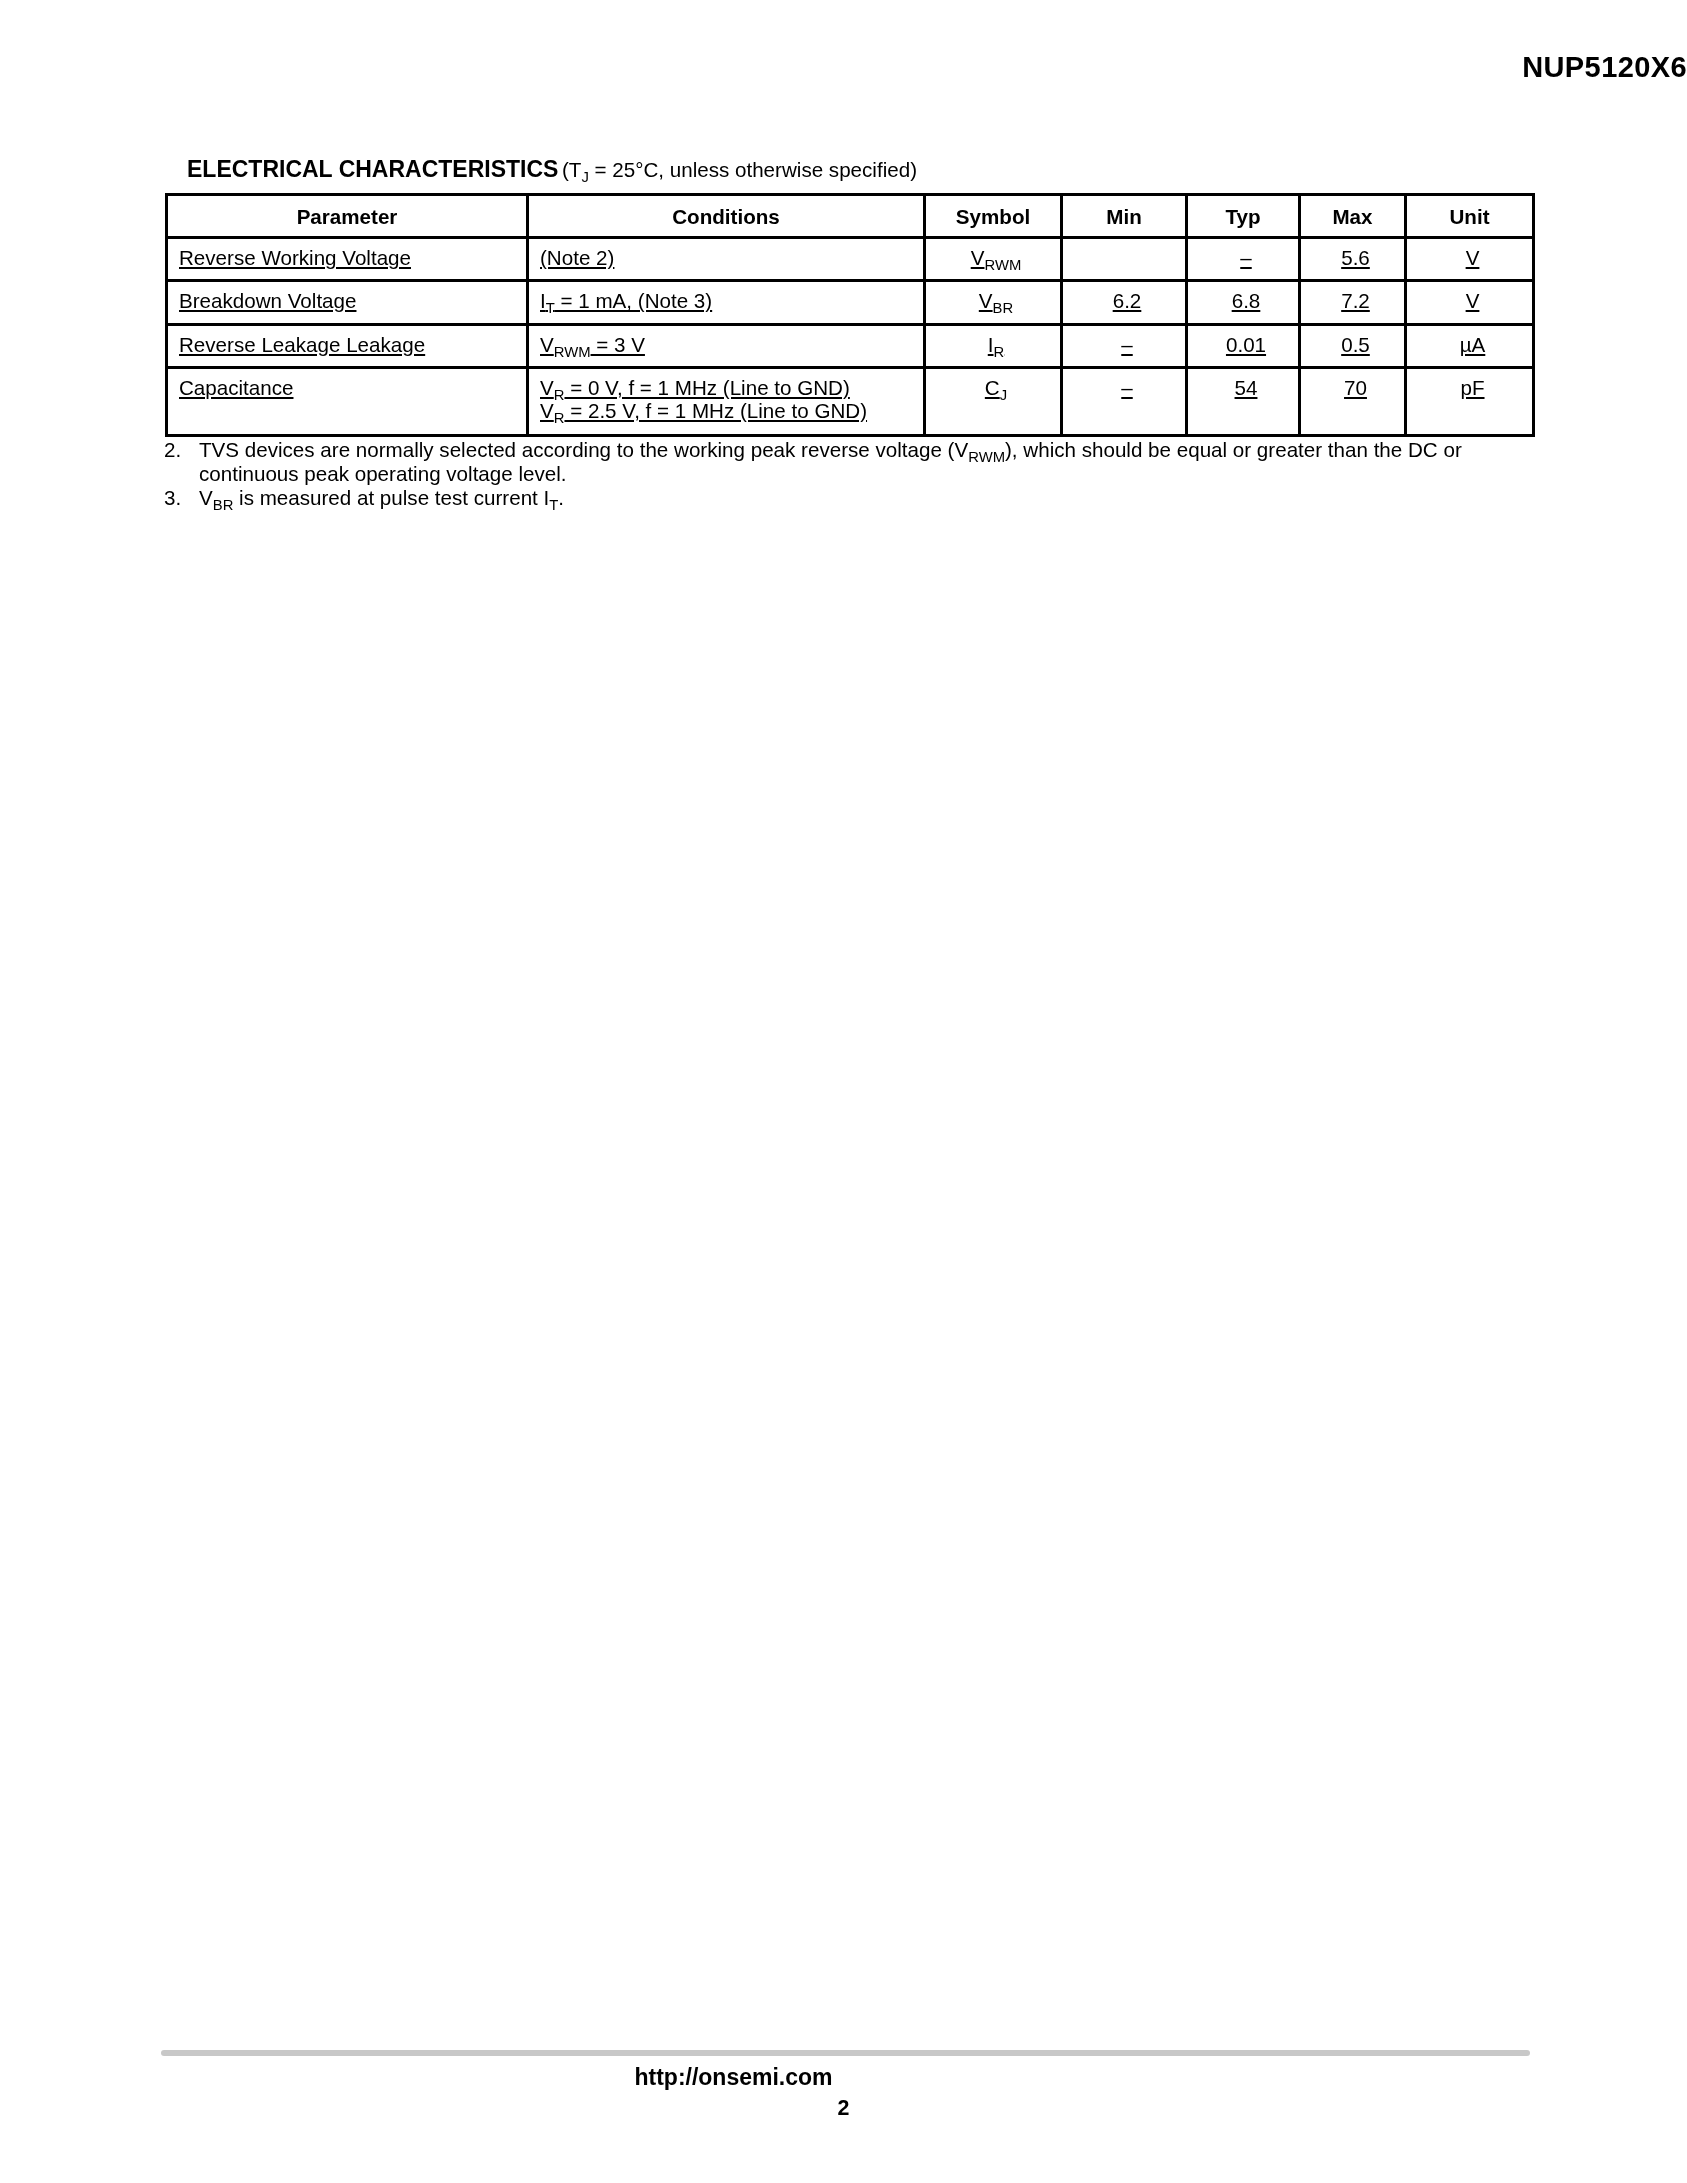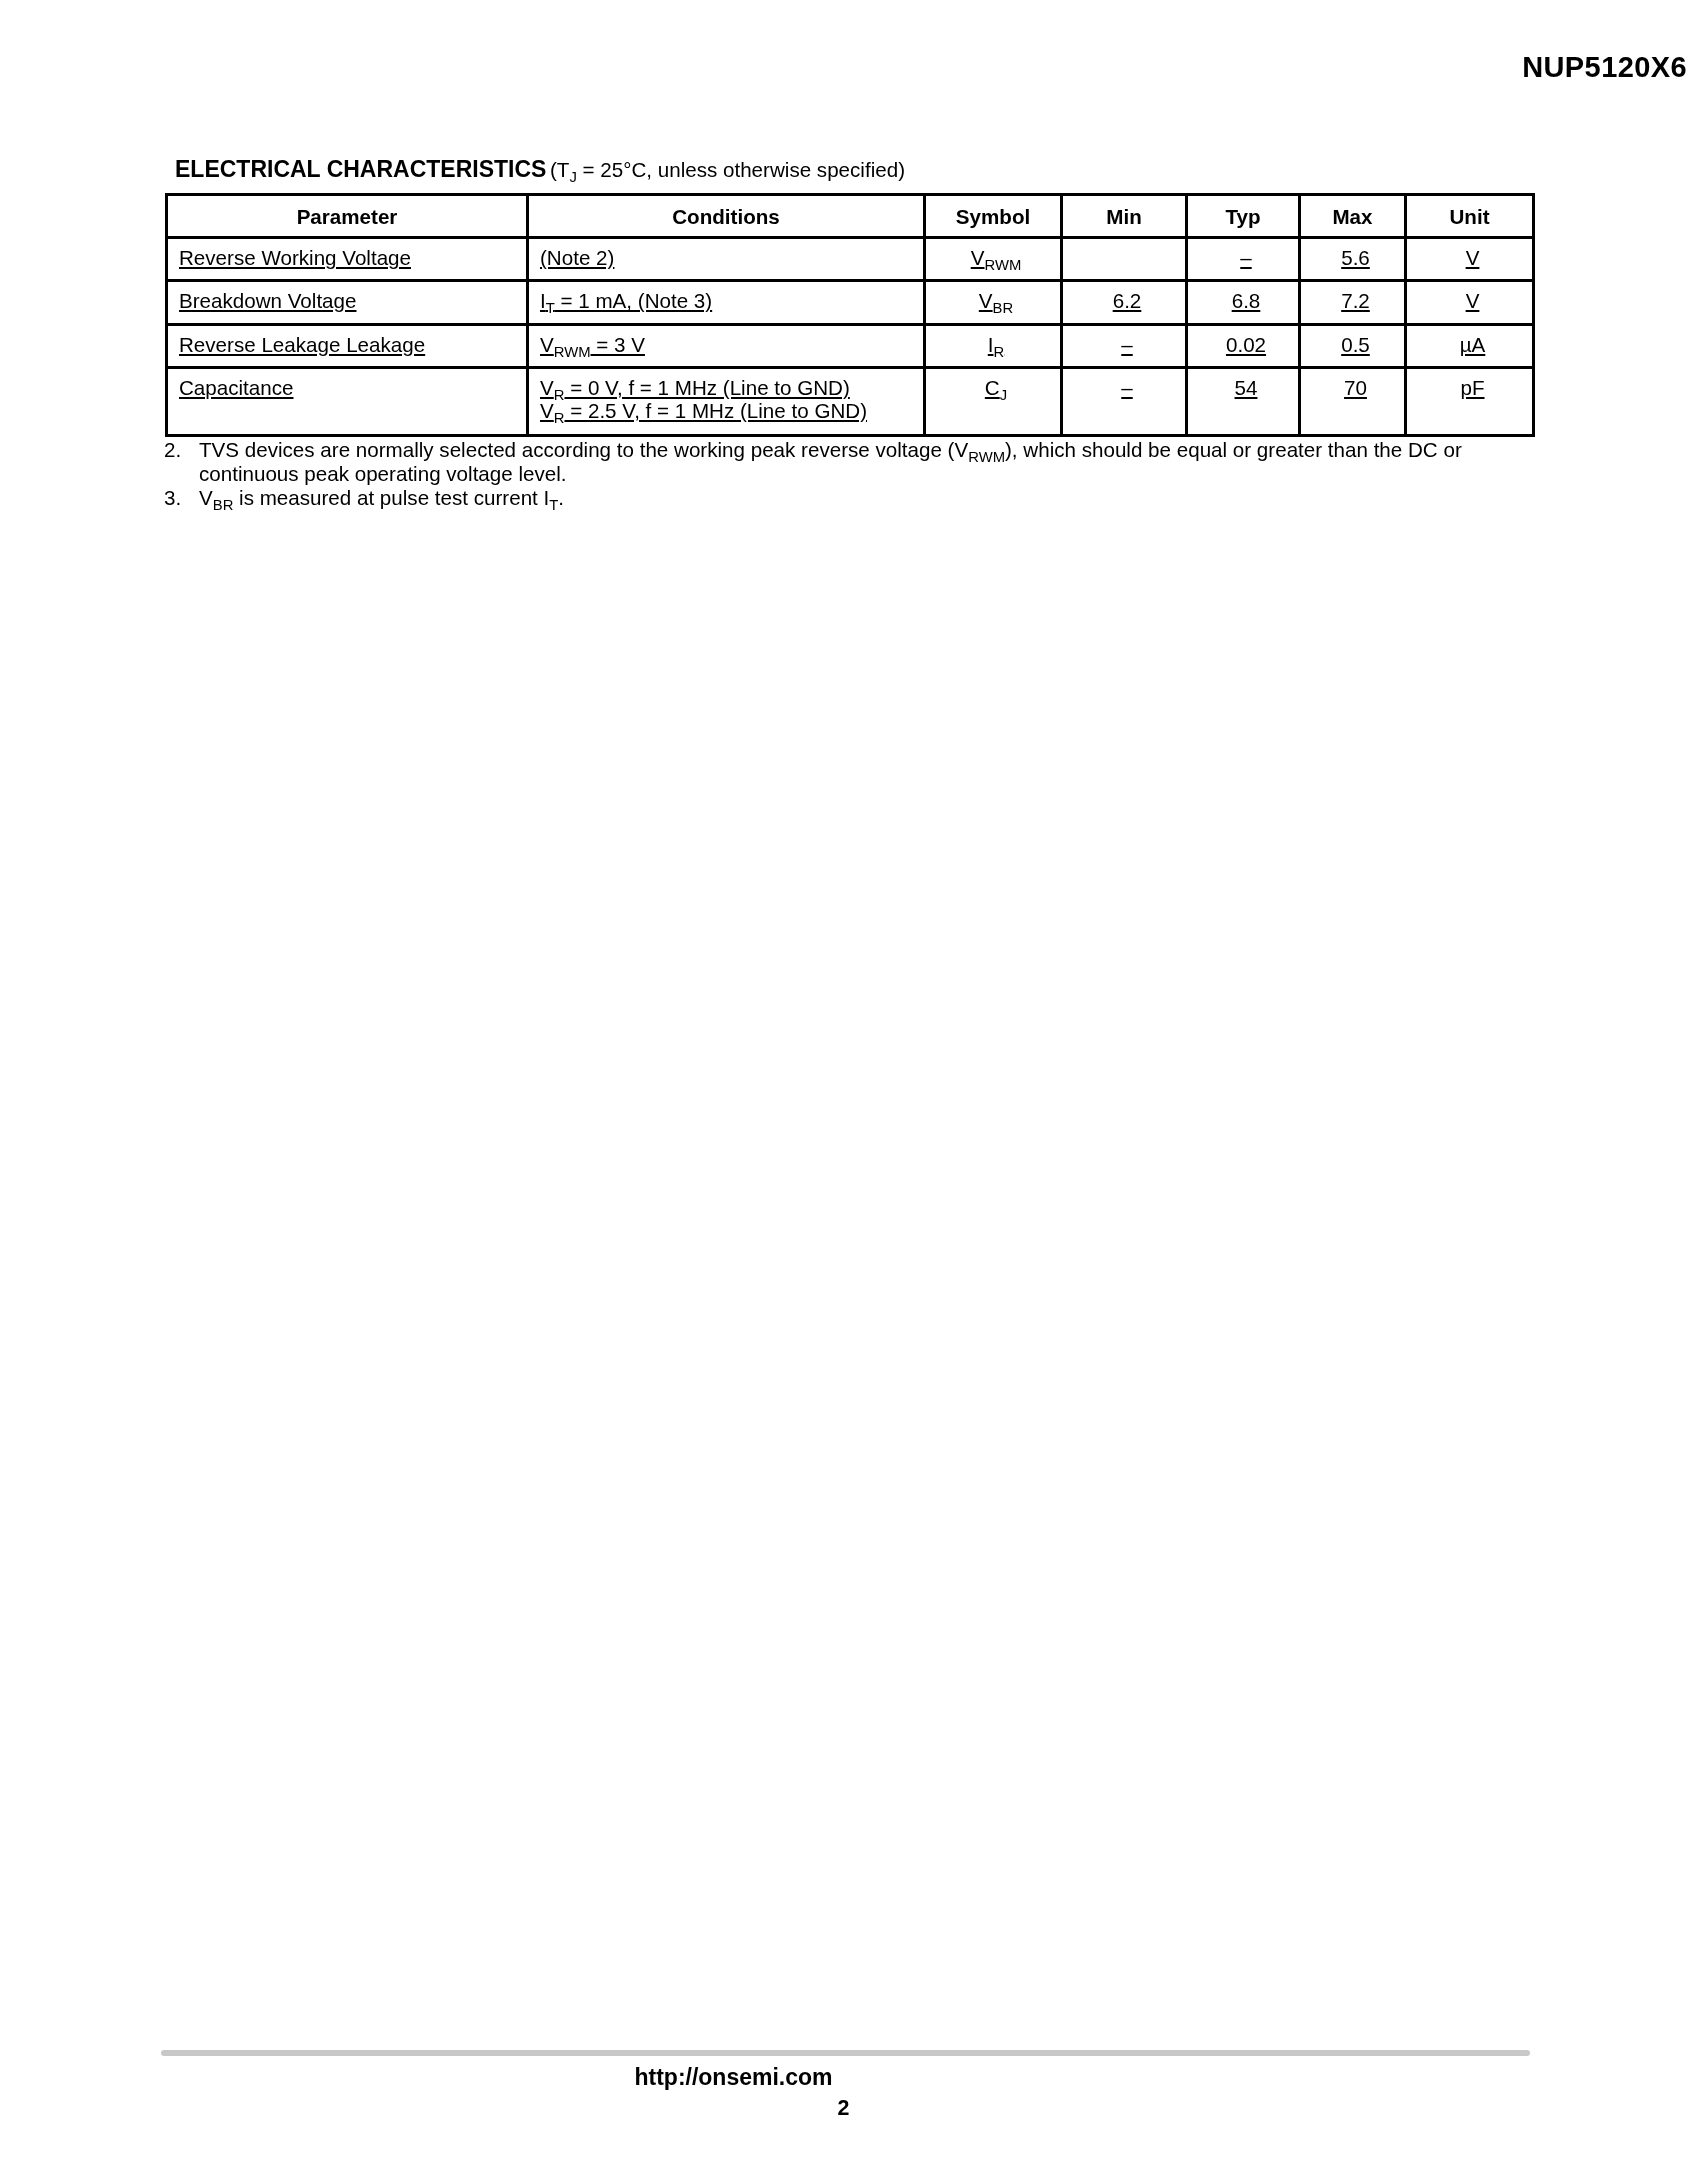--- a/index.html
+++ b/index.html
@@ -21,21 +21,21 @@
     left: 0;
     width: 1687px;
     text-align: right;
     font-weight: bold;
     font-size: 29px;
     letter-spacing: 0.4px;
   }
   .section-heading {
     position: absolute;
     top: 156px;
-    left: 175px;
+    left: 187px;
     white-space: nowrap;
     text-align: center;
   }
   .section-heading .bold {
     font-weight: bold;
     font-size: 23px;
   }
   .section-heading .cond {
     font-size: 20.6px;
   }
@@ -172,21 +172,21 @@
       <td class="center">6.8</td>
       <td class="center">7.2</td>
       <td class="center">V</td>
     </tr>
 
     <tr>
       <td>Reverse Leakage Leakage</td>
       <td><span>V</span><sub>RWM</sub><span> = 3 V</span></td>
       <td class="center"><span>I</span><sub>R</sub></td>
       <td class="center">–</td>
-      <td class="center">0.02</td>
+      <td class="center">0.01</td>
       <td class="center">0.5</td>
       <td class="center">µA</td>
     </tr>
 
     <tr class="tall">
       <td>Capacitance</td>
       <td>
         <div><span>V</span><sub>R</sub><span> = 0 V, f = 1 MHz (Line to GND)</span></div>
         <div><span>V</span><sub>R</sub><span> = 2.5 V, f = 1 MHz (Line to GND)</span></div>
       </td>

